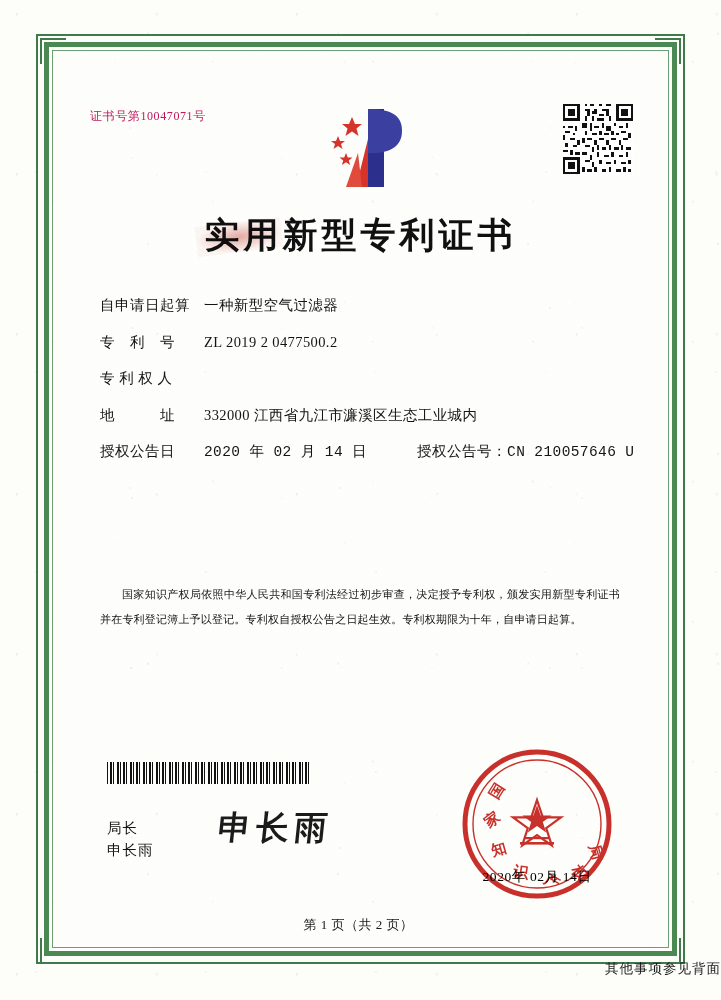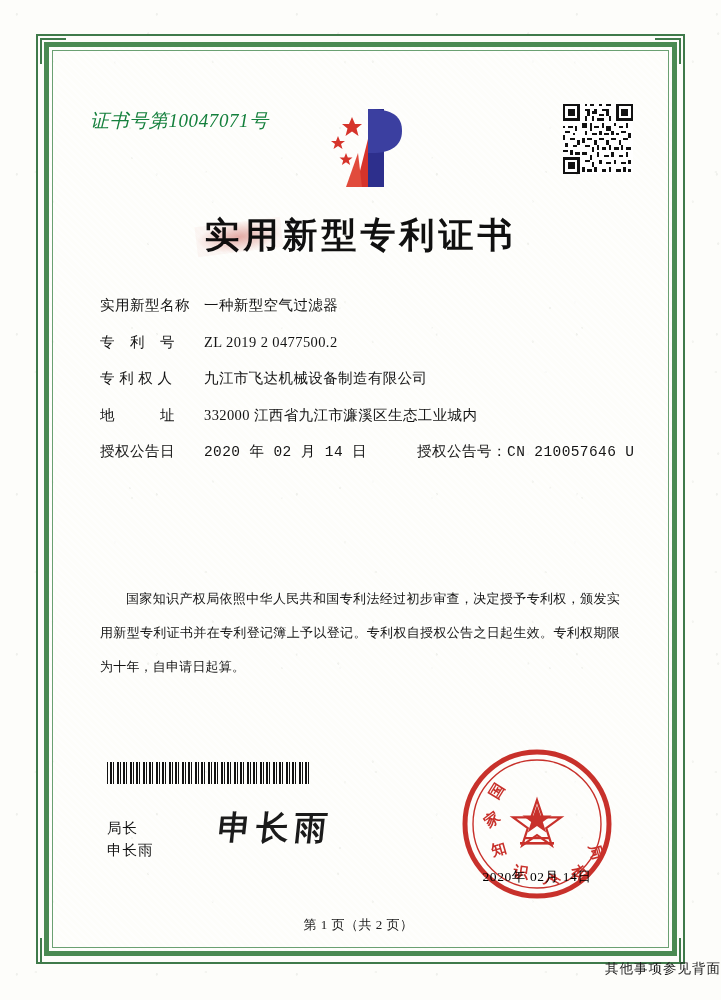--- a/index.html
+++ b/index.html
@@ -73,24 +73,23 @@
   }
   .corner.tl { left: 40px;  top: 38px;  border-right: none; border-bottom: none; }
   .corner.tr { right: 40px; top: 38px;  border-left: none;  border-bottom: none; }
   .corner.bl { left: 40px;  bottom: 36px; border-right: none; border-top: none; }
   .corner.br { right: 40px; bottom: 36px; border-left: none;  border-top: none; }
 
   
   .cert-number {
     position: absolute;
     left: 90px; top: 108px;
-    font-size: 19px;
+    font-size: 12px;
     letter-spacing: .6px;
-    color: #15803d;
-    font-style: italic;
+    color: #be185d;
   }
 
   .logo {
     position: absolute;
     left: 322px; top: 103px;
     width: 92px; height: 90px;
   }
 
   .qr {
     position: absolute;
@@ -145,22 +144,22 @@
     flex: 0 0 auto;
     margin-left: 10px;
     letter-spacing: .5px;
   }
 
   
   .body-text {
     position: absolute;
     left: 100px; top: 582px;
     width: 520px;
-    font-size: 13px;
-    line-height: 34px;
+    font-size: 11px;
+    line-height: 25px;
     color: #141414;
     text-align: justify;
     letter-spacing: .2px;
   }
   .body-text p { margin: 0 0 6px 0; text-indent: 2em; }
 
   
   .barcode {
     position: absolute;
     left: 107px; top: 762px;
@@ -355,30 +354,29 @@
       <rect x="25" y="26" width="1" height="2"></rect>
         <rect x="27" y="27" width="1" height="1"></rect>
     </g>
   </svg>
 
   <div class="title">实用新型专利证书</div>
   <div class="title-smudge"></div>
 
   <div class="fields">
     <div class="row">
-      <span class="lbl">实用新型名称</span>
+      <span class="lbl">自申请日起算</span>
       <span class="val">一种新型空气过滤器</span>
     </div>
     <div class="row">
       <span class="lbl">专　利　号</span>
       <span class="val">ZL 2019 2 0477500.2</span>
     </div>
     <div class="row">
       <span class="lbl">专 利 权 人</span>
-      <span class="val">九江市飞达机械设备制造有限公司</span>
     </div>
     <div class="row">
       <span class="lbl">地　　　址</span>
       <span class="val">332000 江西省九江市濂溪区生态工业城内</span>
     </div>
     <div class="row two">
       <span class="lbl">授权公告日</span>
       <span class="val">2020 年 02 月 14 日</span>
       <span class="lbl2">授权公告号：</span>
       <span class="val">CN 210057646 U</span>

